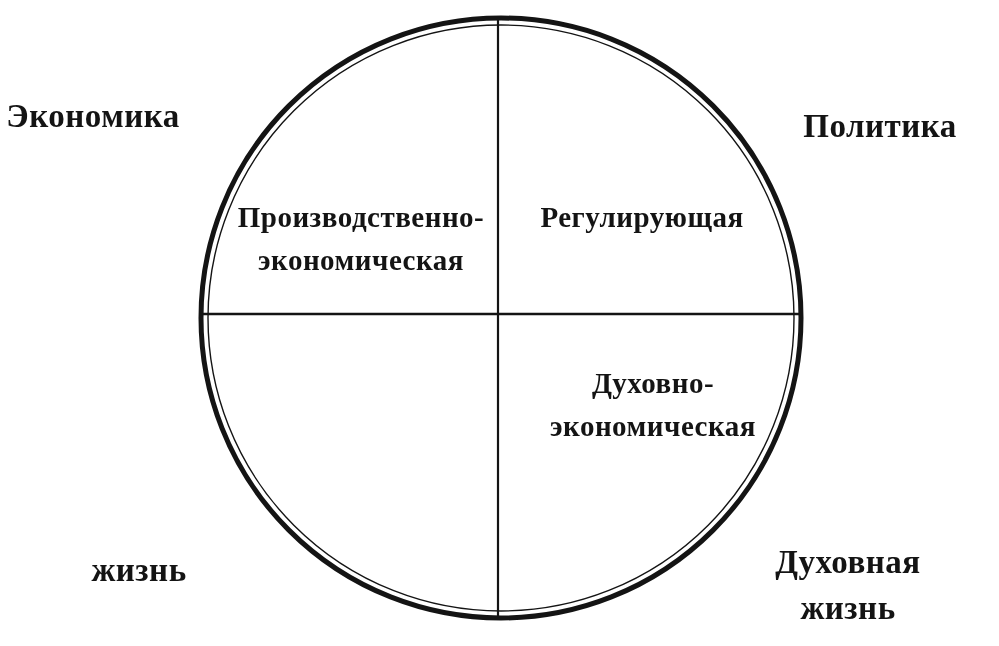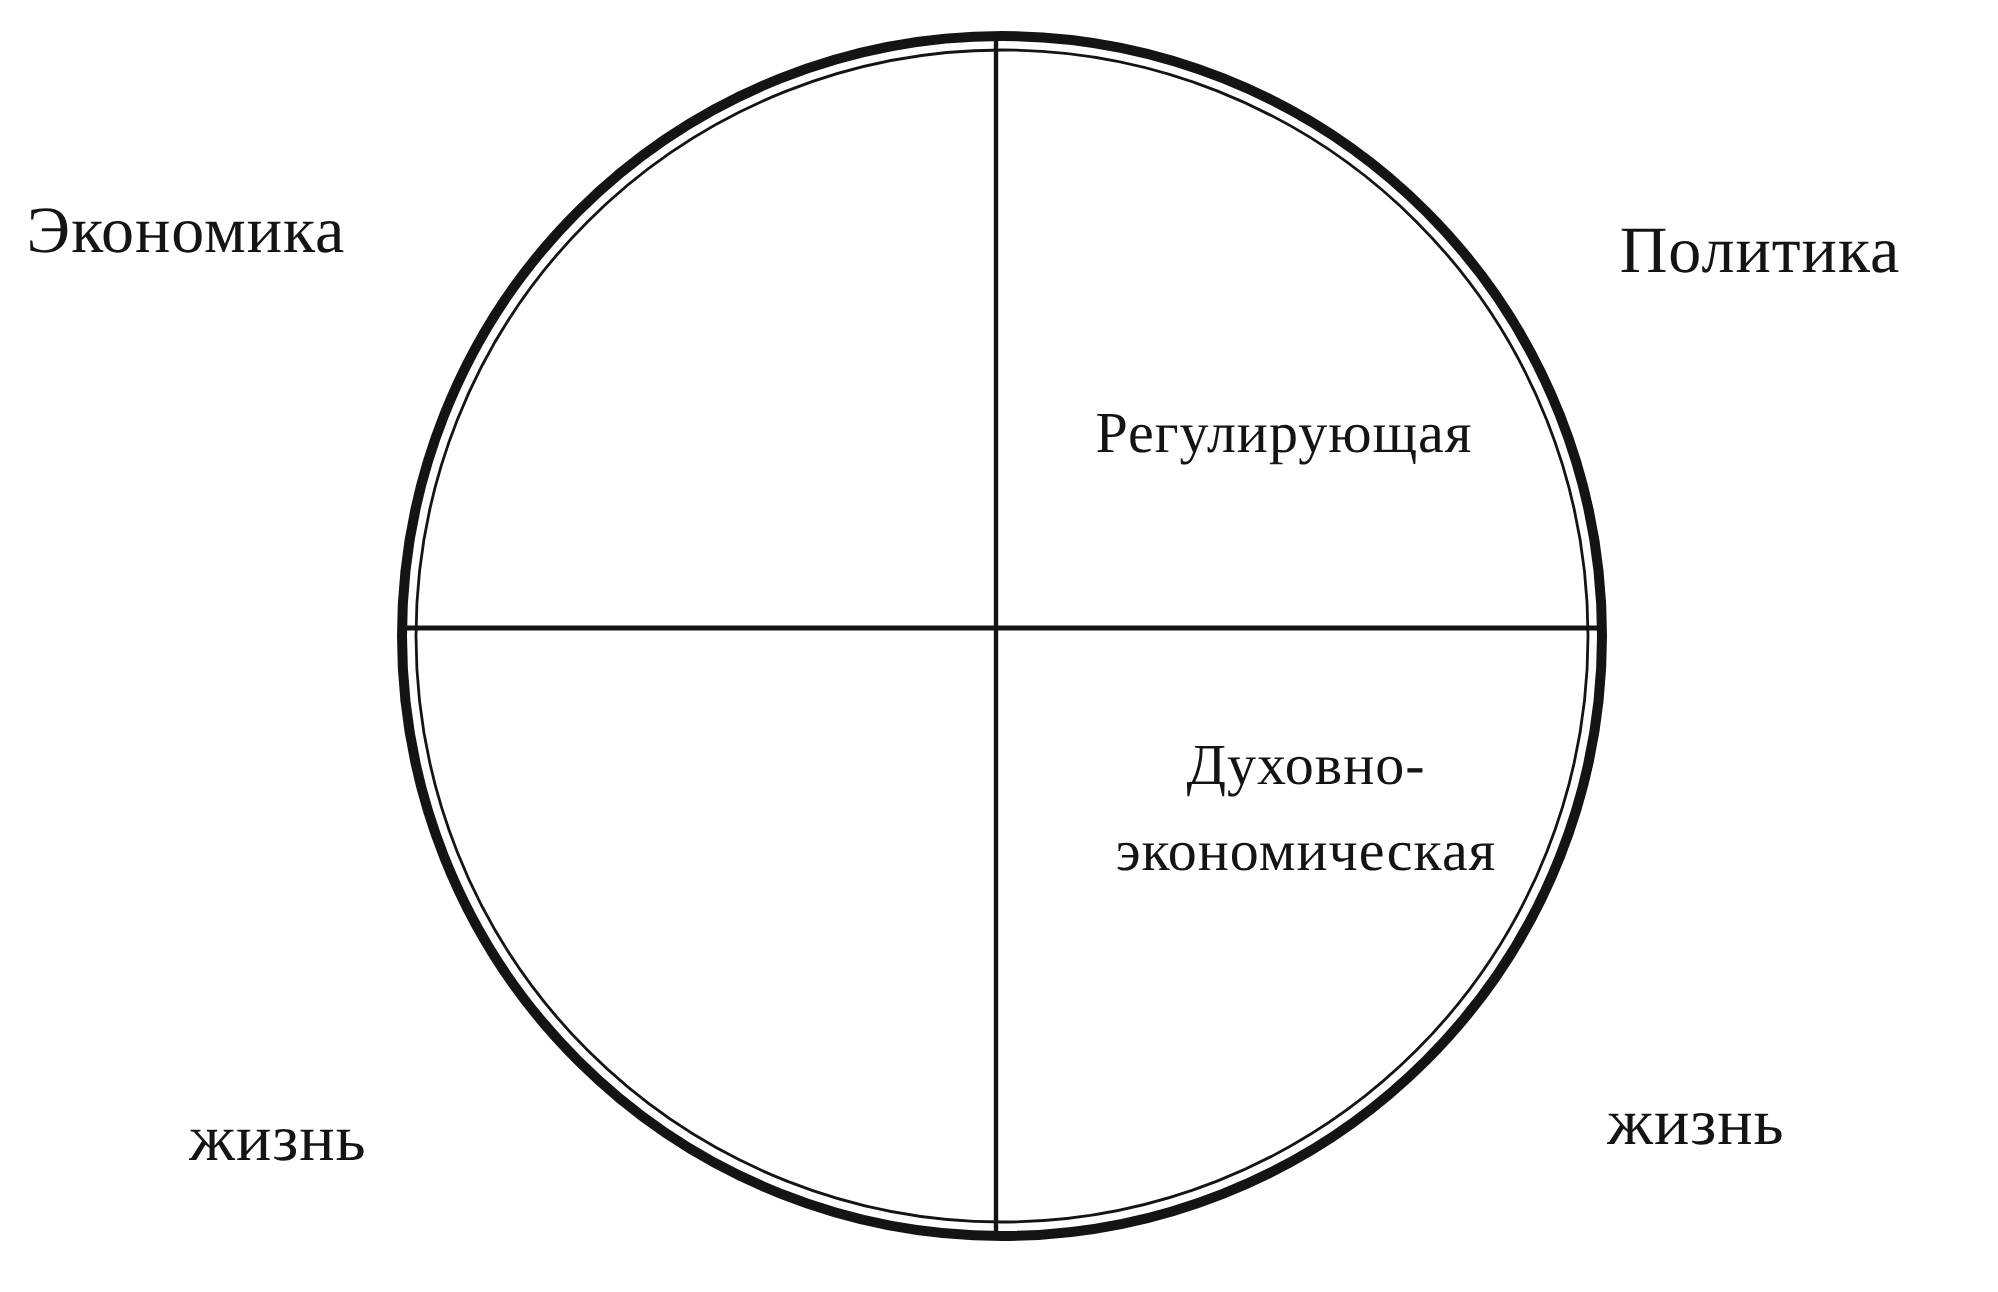--- a/index.html
+++ b/index.html
@@ -23,21 +23,21 @@
     width: 999px;
     height: 646px;
   }
   .label {
     position: absolute;
     text-align: center;
     white-space: nowrap;
     transform: translateX(-50%);
     color: #141414;
   }
-  .label .line { display: block; }
+  .label .line { display: block; font-weight: bold; }
   .quadrant-label {
     font-size: 29px;
     line-height: 43px;
     letter-spacing: 0.5px;
   }
   .outer-label {
     font-size: 33px;
     line-height: 46px;
     letter-spacing: 0.5px;
   }
@@ -51,20 +51,24 @@
 
     <circle cx="501" cy="318" r="300" fill="none" stroke="#141414" stroke-width="5"></circle>
 
     <circle cx="501" cy="318" r="293" fill="none" stroke="#141414" stroke-width="1.4"></circle>
 
     <line x1="498" y1="19" x2="498" y2="616" stroke="#141414" stroke-width="2.2"></line>
 
     <line x1="203" y1="314" x2="799" y2="314" stroke="#141414" stroke-width="2.6"></line>
   </svg>
 
+  <div class="label quadrant-label" style="left: 361px; top: 196px;">
+    <span class="line">Производственно-</span>
+    <span class="line">экономическая</span>
+  </div>
 
   <div class="label quadrant-label" style="left: 642px; top: 196px;">
     <span class="line">Регулирующая</span>
   </div>
 
 
   <div class="label quadrant-label" style="left: 653px; top: 362px;">
     <span class="line">Духовно-</span>
     <span class="line">экономическая</span>
   </div>
@@ -75,16 +79,17 @@
 
   <div class="label outer-label" style="left: 880px; top: 87px; margin-top: 16px;">
     <span class="line">Политика</span>
   </div>
 
   <div class="label outer-label" style="left: 139px; top: 547px;">
     <span class="line">жизнь</span>
   </div>
 
   <div class="label outer-label" style="left: 848px; top: 539px;">
+    <span class="line">Духовная</span>
     <span class="line">жизнь</span>
   </div>
 
 </div>
 
 </body></html>

